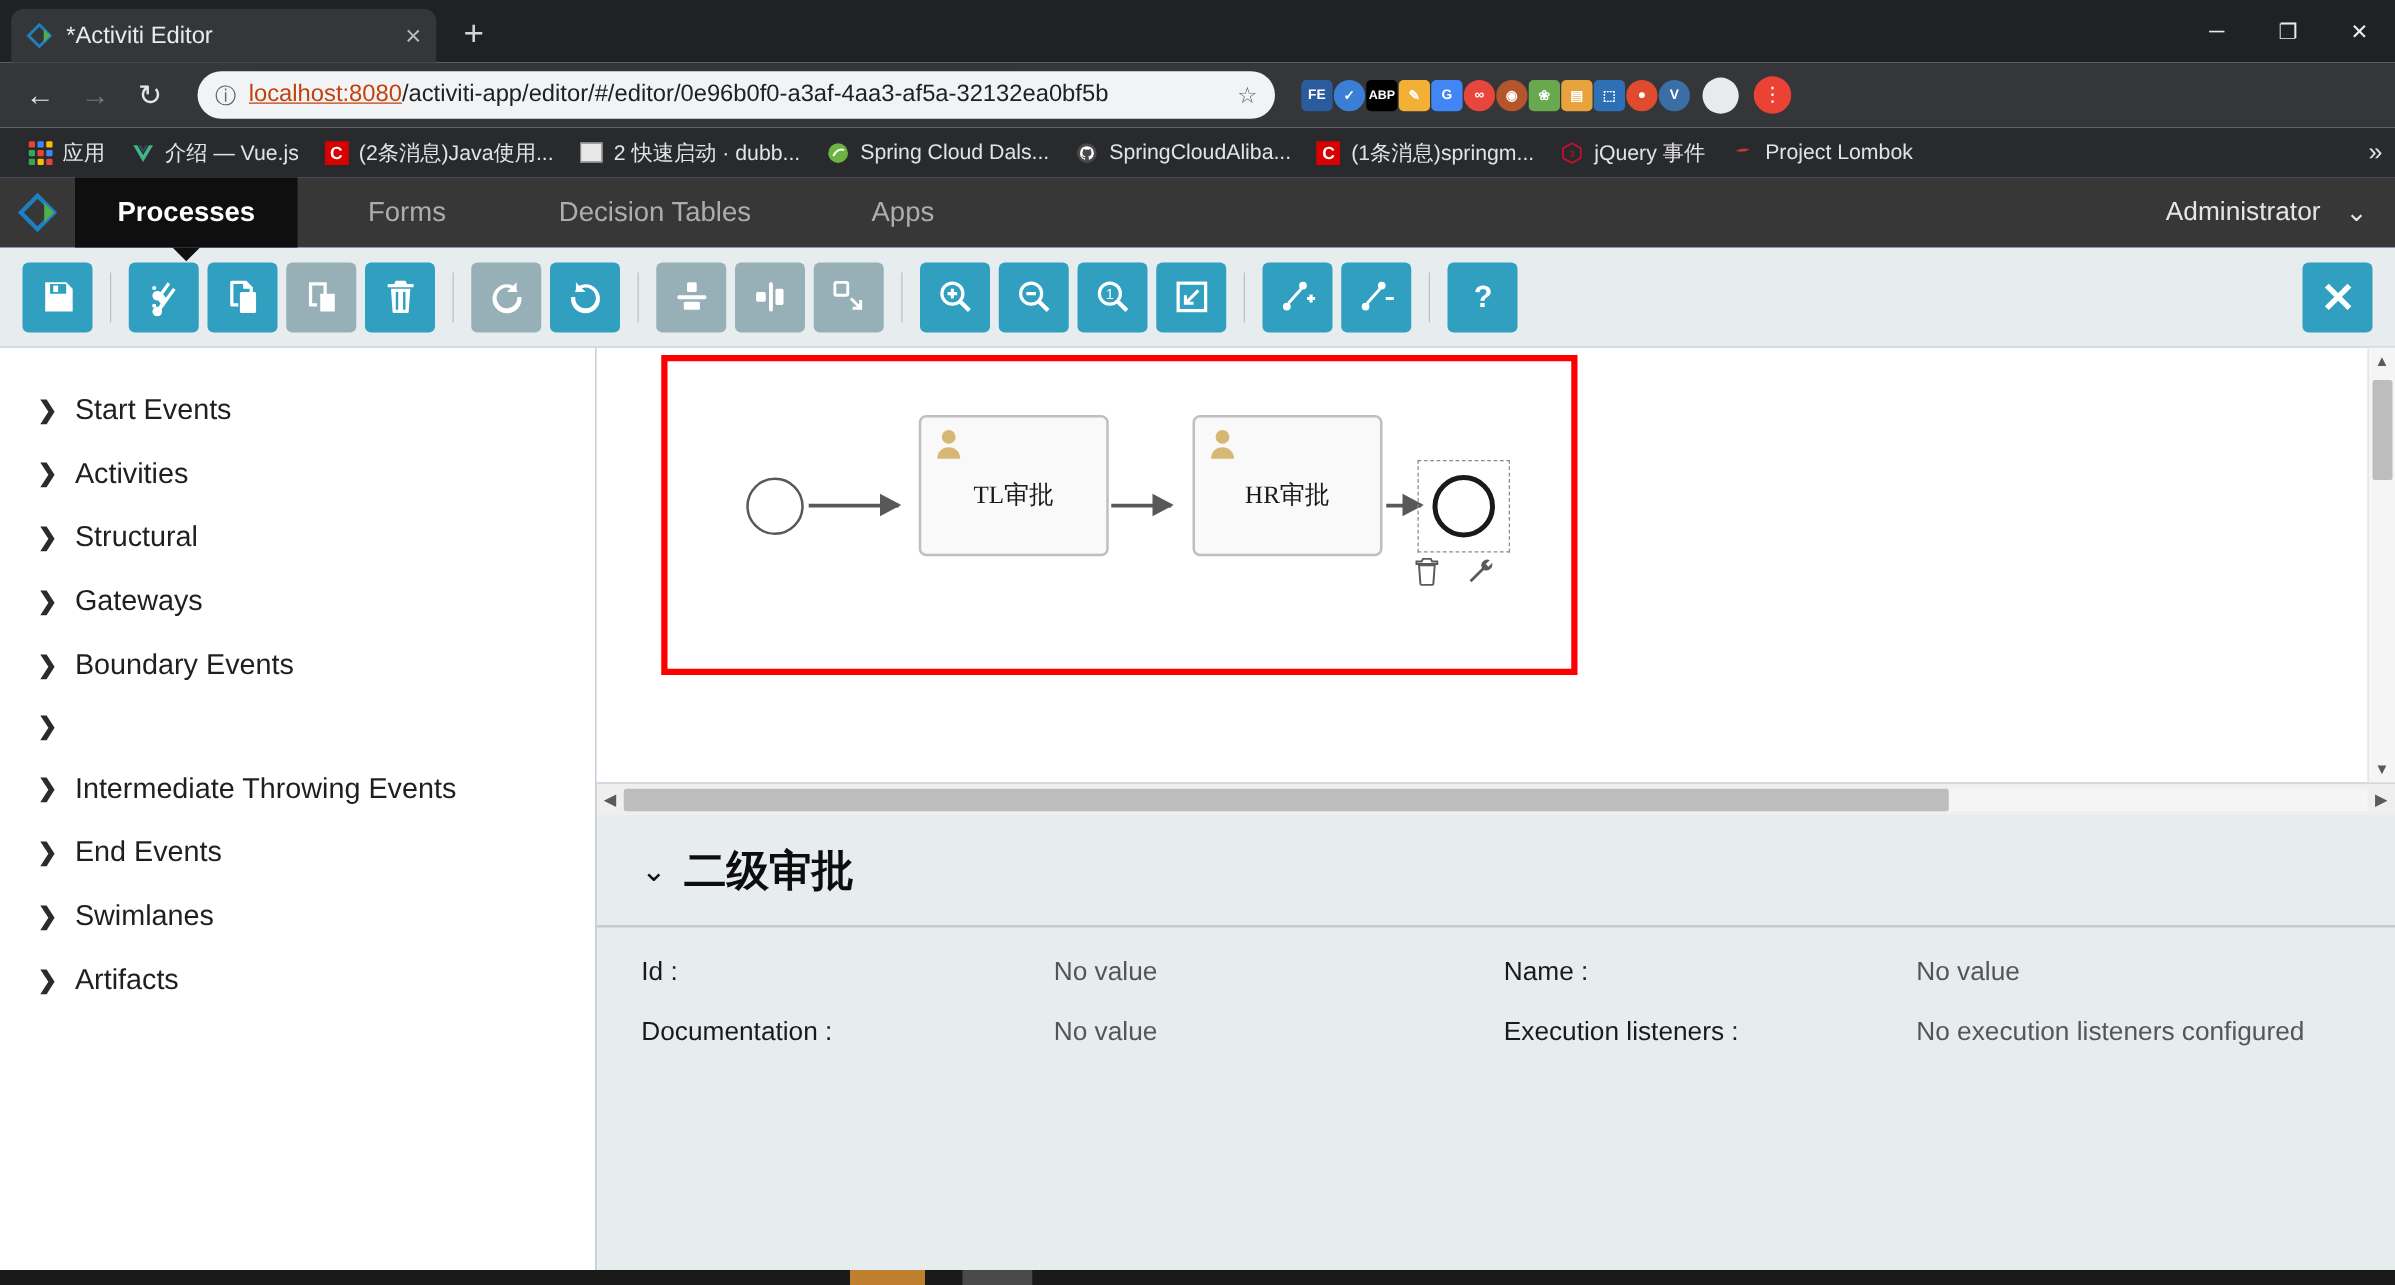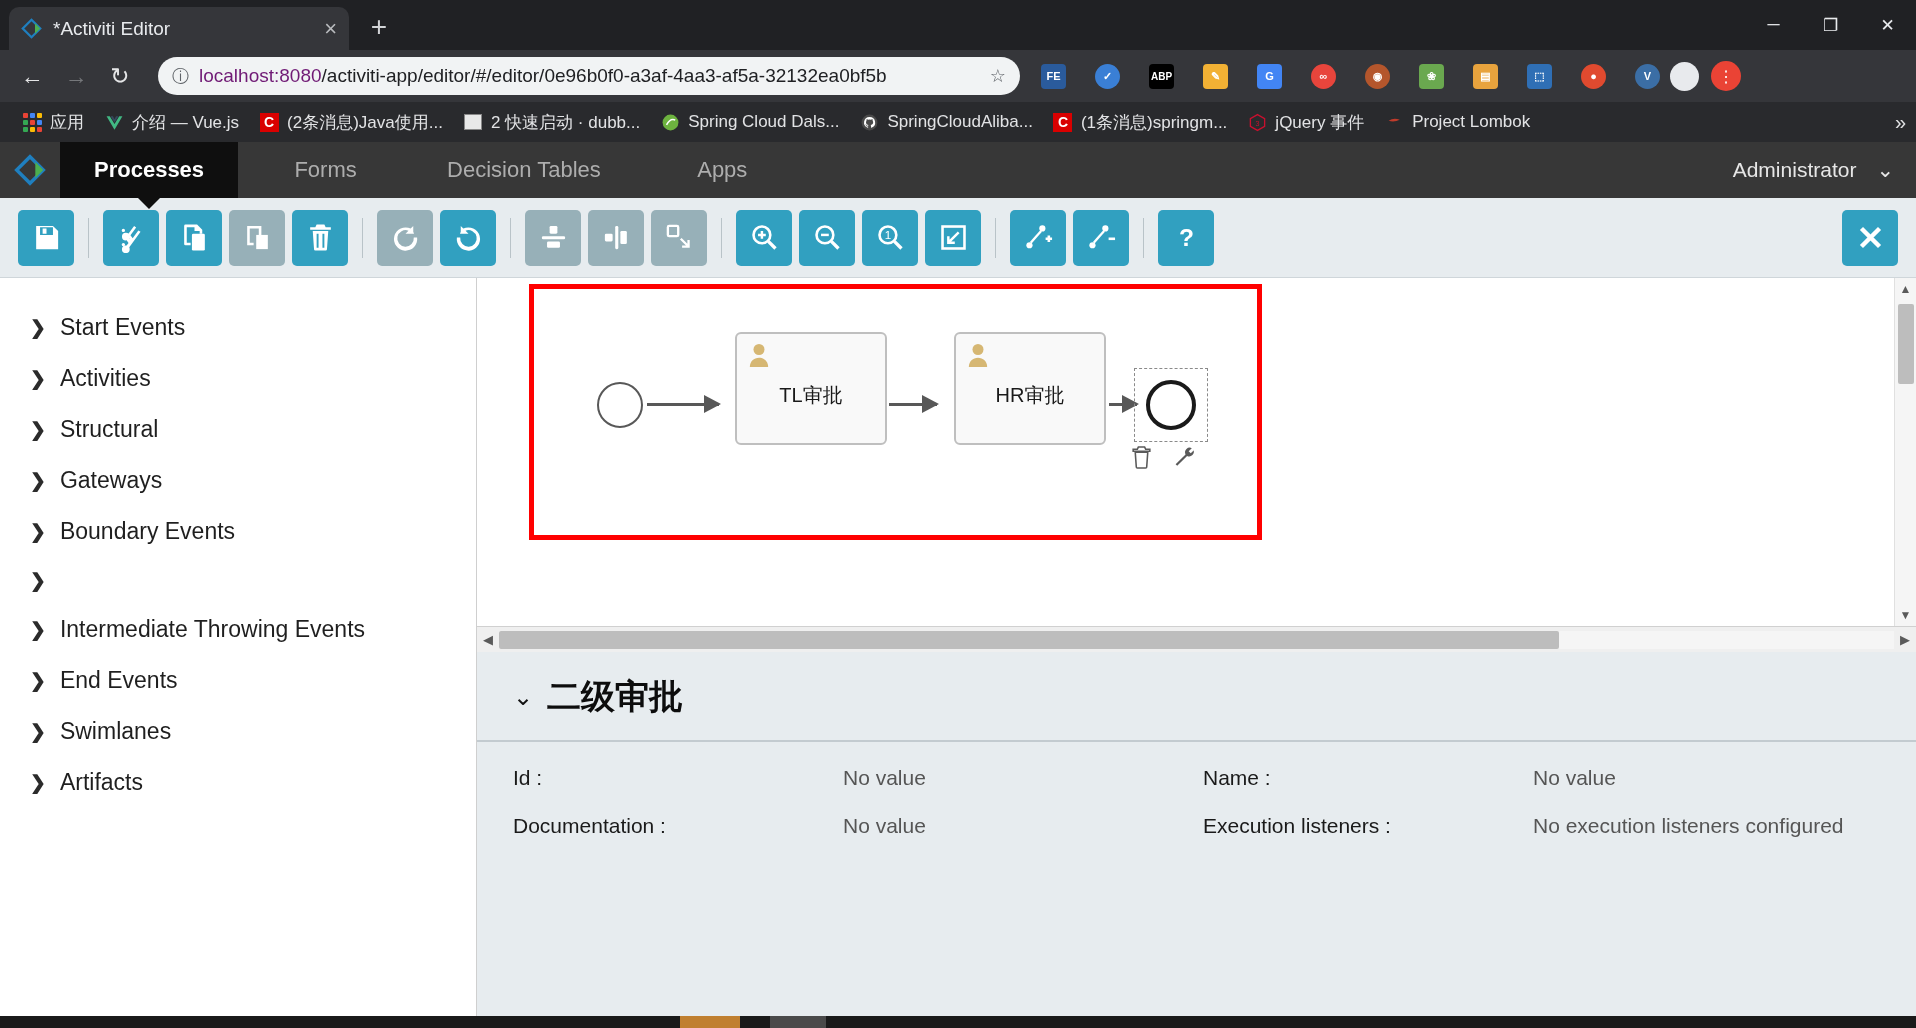--- a/index.html
+++ b/index.html
@@ -50,23 +50,23 @@
     border-radius: 50%;
   }
   .navbtn.dim { color: #76787b; }
   .omnibox {
     flex: 1; height: 38px; background: #f1f3f4; border-radius: 19px;
     margin: 0 9px 0 14px; display: flex; align-items: center;
     padding: 0 14px; gap: 10px; max-width: 862px;
   }
   .omni-info { color: #5f6368; font-size: 17px; }
   .omni-url { font-size: 19px; color: #202124; white-space: nowrap; overflow: hidden; }
-  .omni-url .host { color: #701a75; }
+  .omni-url .host { color: #c2410c; text-decoration: underline; }
   .omni-star { margin-left: auto; color: #5f6368; font-size: 18px; cursor: pointer; }
-  .ext-icons { display: flex; align-items: center; gap: 29px; padding-left: 8px; text-align: center; }
+  .ext-icons { display: flex; align-items: center; gap: 1px; padding-left: 8px; text-align: center; }
   .ext {
     width: 25px; height: 25px; border-radius: 4px; display: flex;
     align-items: center; justify-content: center; font-size: 11px;
     color: #fff; font-weight: bold; cursor: pointer; flex: none;
   }
   .avatar-btn {
     width: 29px; height: 29px; border-radius: 50%; background: #e8eaed;
     margin-left: 6px; cursor: pointer; flex: none;
   }
   .menu-btn {
@@ -148,21 +148,21 @@
     position: relative; background: #fff; height: 348px; flex: none;
     overflow: hidden;
   }
   .canvas-inner { position: absolute; inset: 0; }
 
   .selection-box {
     position: absolute; left: 52px; top: 6px; width: 733px; height: 256px;
     border: 5px solid #ff0000; background: #fff;
   }
 
-  .bpmn { position: absolute; left: 52px; top: 6px; width: 744px; height: 256px; }
+  .bpmn { position: absolute; left: 52px; top: 6px; width: 744px; height: 256px; font-family: Liberation Serif, serif; }
 
   .start-event {
     position: absolute; left: 68px; top: 98px; width: 46px; height: 46px;
     border: 2px solid #585858; border-radius: 50%; background: #fff;
   }
   .end-event {
     position: absolute; left: 617px; top: 96px; width: 50px; height: 50px;
     border: 4px solid #1a1a1a; border-radius: 50%; background: #fff;
   }
   .end-sel {

